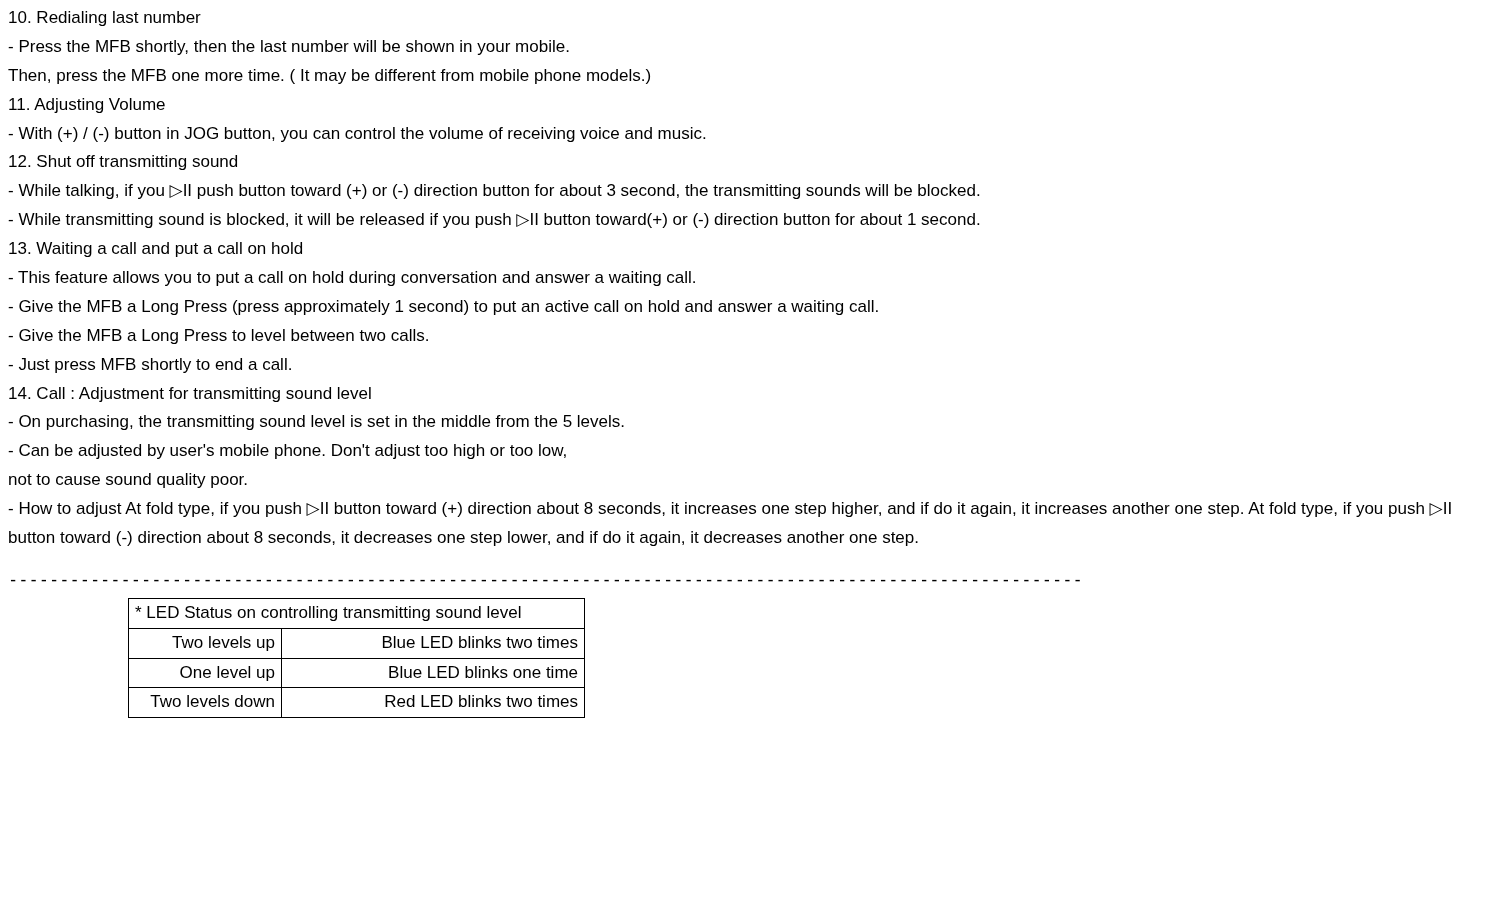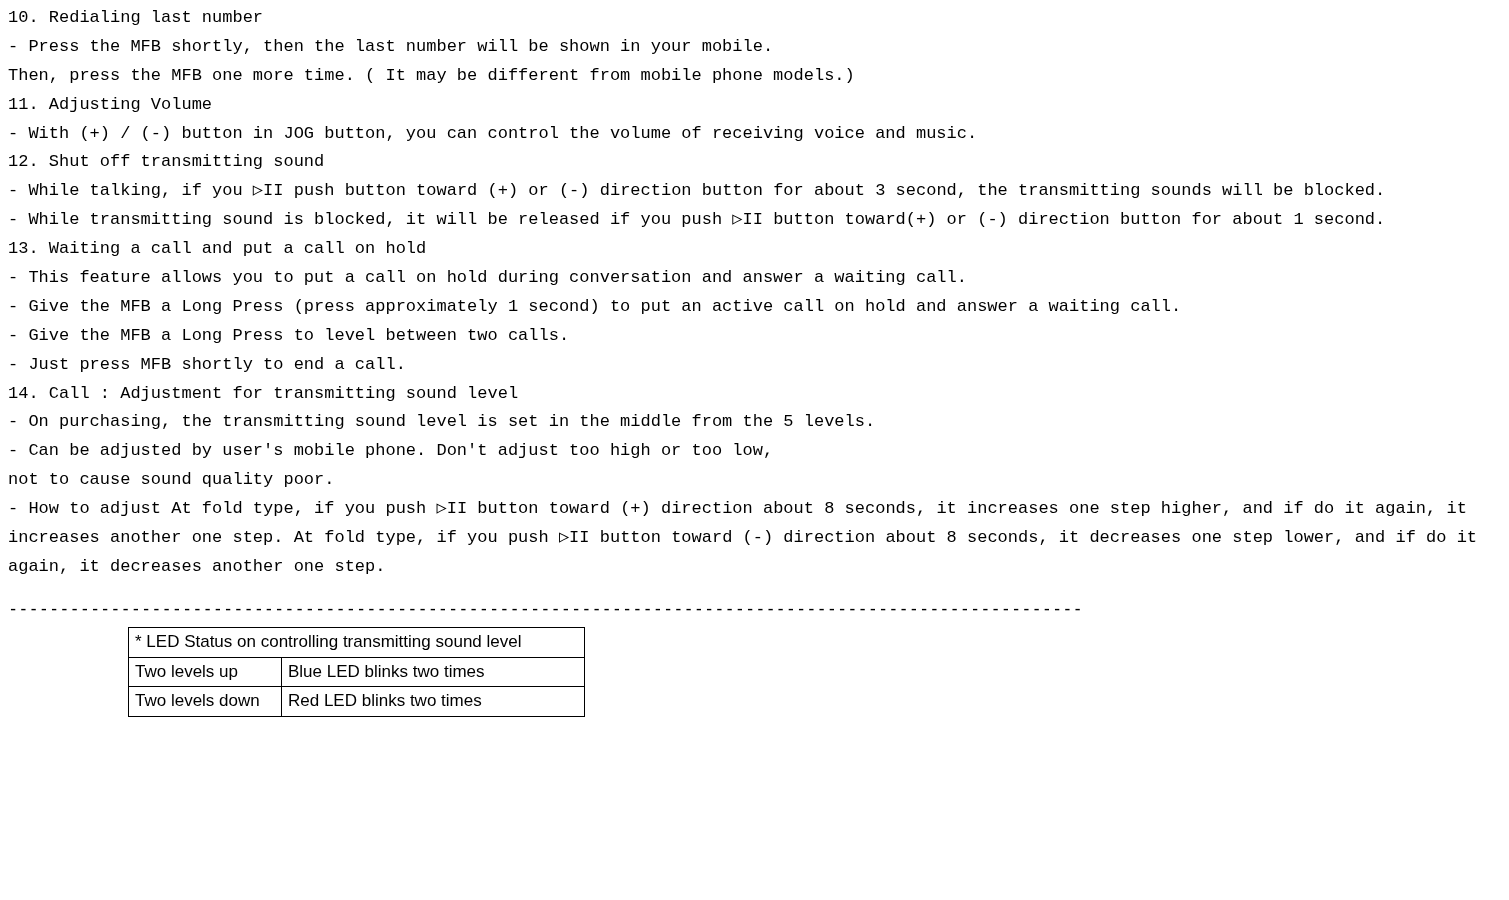--- a/index.html
+++ b/index.html
@@ -7,41 +7,40 @@
     font-size: 17px;
     line-height: 1.7;
     margin: 0;
     padding: 4px 8px;
     color: #000;
     width: 1509px;
     box-sizing: border-box;
   }
   .doc-line {
     white-space: normal;
-    font-family: Liberation Mono, monospace;
   }
   .separator {
     letter-spacing: 0;
     margin-top: 12px;
     margin-bottom: 4px;
     font-family: monospace, "Courier New";
     font-size: 17px;
     white-space: pre;
     overflow: hidden;
   }
   table.led-table {
     border-collapse: collapse;
     margin-left: 120px;
     margin-top: 2px;
   }
   table.led-table td, table.led-table th {
     border: 1px solid #000;
     padding: 0 6px;
     font-size: 17px;
-    text-align: left;
+    text-align: right;
     vertical-align: top;
     font-weight: normal;
   }
   table.led-table .header-cell {
     text-align: left;
   }
   .col-level { width: 140px; }
   .col-desc  { width: 290px; }
 </style>
 </head>
@@ -71,17 +70,21 @@
 <table class="led-table">
   <tbody>
       <tr>
     <td colspan="2" class="header-cell">* LED Status on controlling transmitting sound level</td>
   </tr>
   <tr>
     <td class="col-level">Two levels up</td>
     <td class="col-desc">Blue LED blinks two times</td>
   </tr>
   <tr>
+    <td class="col-level">One level up</td>
+    <td class="col-desc">Blue LED blinks one time</td>
+  </tr>
+  <tr>
     <td class="col-level">Two levels down</td>
     <td class="col-desc">Red LED blinks two times</td>
   </tr>
 </tbody>
   </table>
 
 </body></html>

